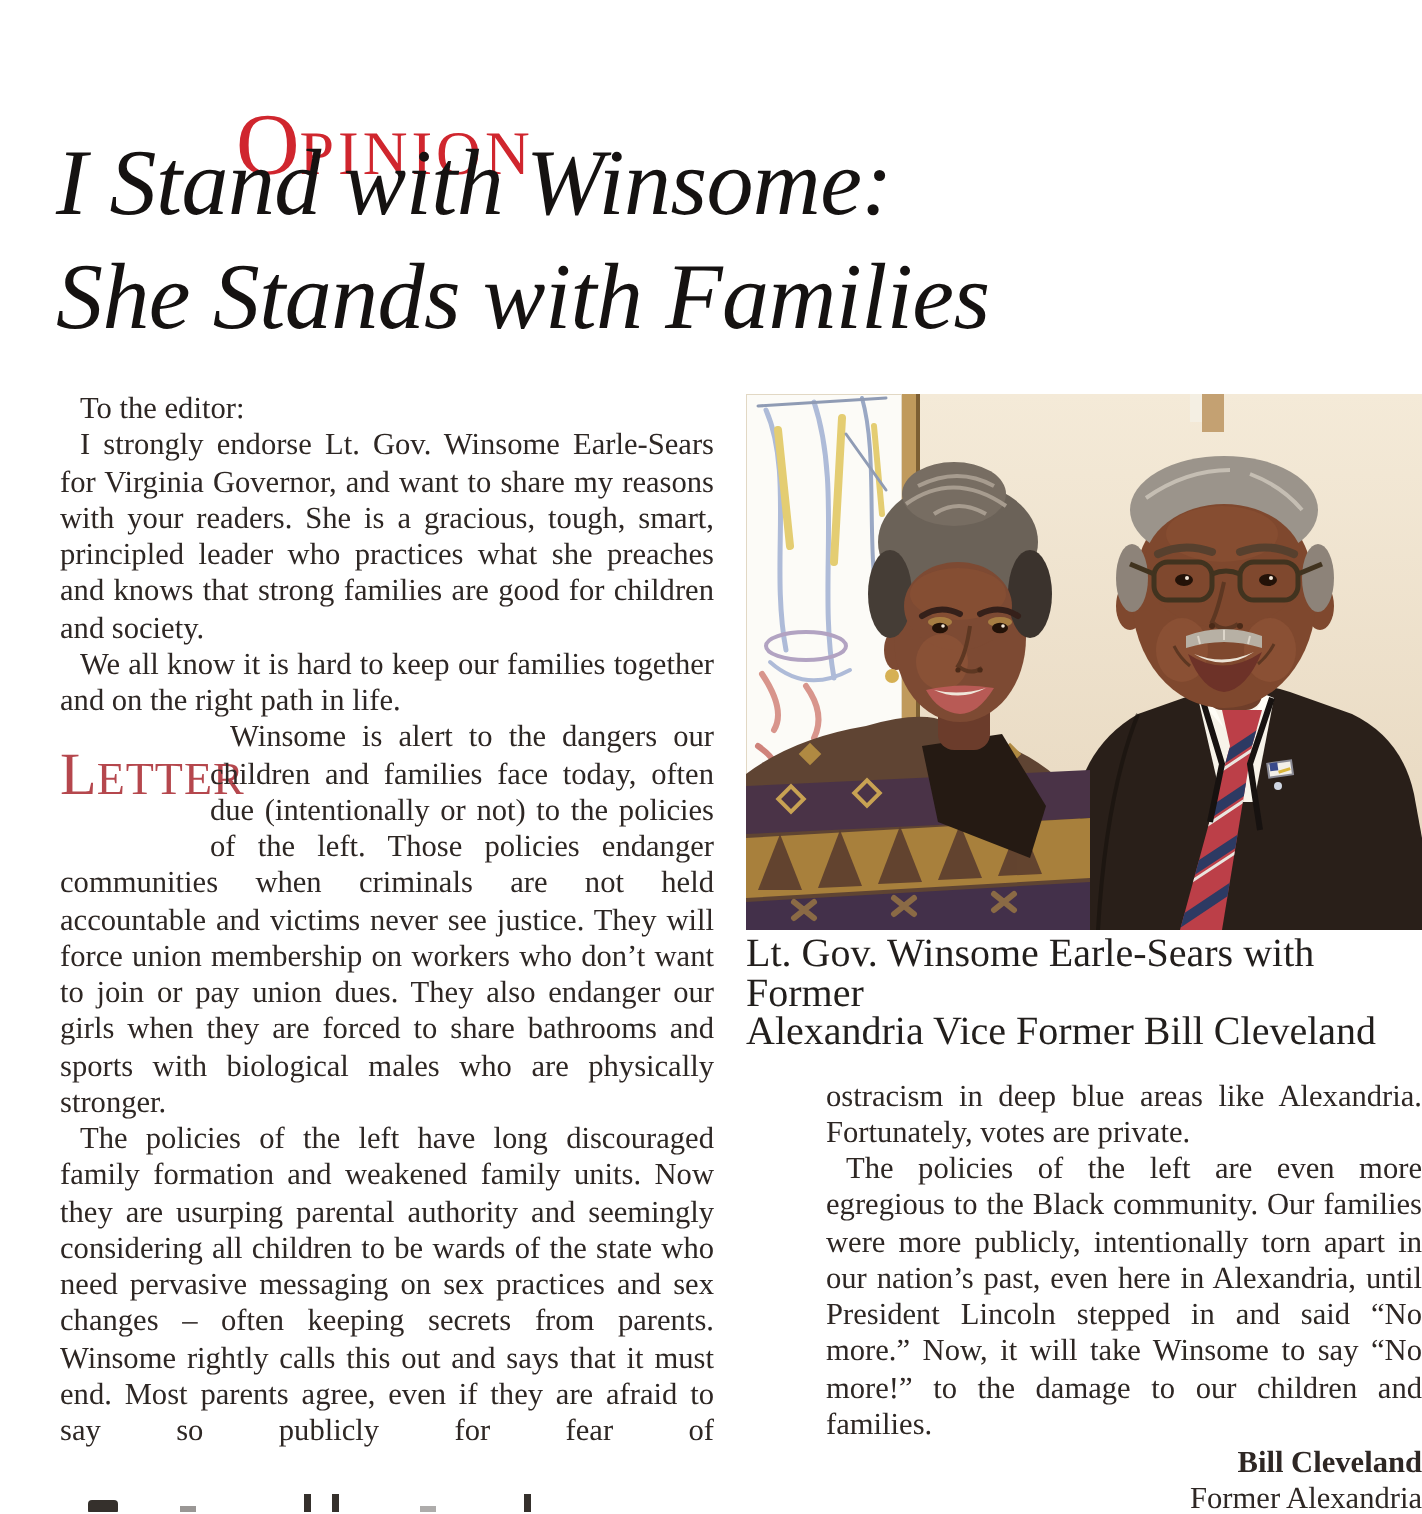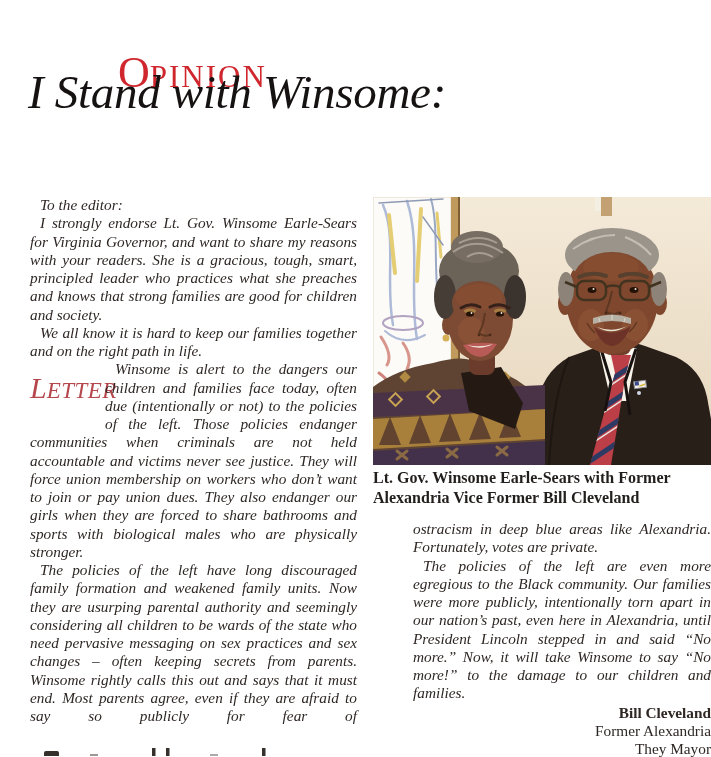--- a/index.html
+++ b/index.html
@@ -16,52 +16,53 @@
   
   .headline{position:absolute;left:28px;top:64px;width:660px;
     font-size:47px;line-height:57px;color:#151211;letter-spacing:-0.3px;font-style:italic;}
 
   
   .col-left{position:absolute;left:30px;top:196px;width:327px;}
   .col-right{position:absolute;left:373px;top:197px;width:338px;}
 
   .body-text p{
     margin:0;text-align:justify;font-size:15.3px;line-height:18.25px;
-    color:#2e2724;hyphens:auto;font-style:italic;-webkit-hyphens:auto;
+    color:#2e2724;hyphens:auto;-webkit-hyphens:auto;
   }
   .indent{text-indent:10px;}
   .cont{text-align-last:justify;}
 
   
   .letter-box{
     float:left;width:75px;height:70px;box-sizing:border-box;padding-top:13px;
     color:#b5474d;white-space:nowrap;text-indent:0;
   }
   .letter-box .cap{font-size:30px;line-height:30px;}
   .letter-box .rest{font-size:23px;letter-spacing:.5px;}
 
   
   .photo{display:block;width:338px;height:268px;}
-  .caption{margin-top:3px;font-weight:bold;font-size:16px;line-height:19.5px;color:#221e1c;}
+  .caption{margin-top:3px;font-weight:normal;font-size:20px;line-height:19.5px;color:#221e1c;}
   .right-text{margin-top:13px;margin-left:40px;}
 
   
   .signature{margin-top:1px;text-align:right;font-size:15.3px;line-height:18.25px;color:#2e2724;}
   .sig-name{font-weight:bold;}
 
   
   .cutoff{position:absolute;left:30px;top:745px;width:300px;height:11px;overflow:hidden;}
 </style>
 </head>
 <body>
 
 <div class="masthead" style="color: rgb(208, 38, 46);"><span class="cap">O</span><span class="rest">PINION</span></div>
 
 <div class="headline">
   <div>I Stand with Winsome:</div>
+  <div>She Stands with Families</div>
 </div>
 
 <div class="col-left body-text" style="color: rgb(46, 39, 36);">
   <p class="indent">To the editor:</p>
   <p class="indent">I strongly endorse Lt. Gov. Winsome Earle-Sears for Virginia Governor, and want to share my reasons with your readers. She is a gracious, tough, smart, principled leader who practices what she preaches and knows that strong families are good for children and society.</p>
   <p class="indent">We all know it is hard to keep our families together and on the right path in life.</p>
   <p class="indent"><span class="letter-box" style="color: rgb(181, 71, 77);"><span class="cap">L</span><span class="rest">ETTER</span></span><span>Winsome is alert to the dangers our children and families face today, often due (intentionally or not) to the policies of the left. Those policies endanger communities when criminals are not held accountable and victims never see justice. They will force union membership on workers who don’t want to join or pay union dues. They also endanger our girls when they are forced to share bathrooms and sports with biological males who are physically stronger.</span></p>
   <p class="indent cont">The policies of the left have long discouraged family formation and weakened family units. Now they are usurping parental authority and seemingly considering all children to be wards of the state who need pervasive messaging on sex practices and sex changes – often keeping secrets from parents. Winsome rightly calls this out and says that it must end. Most parents agree, even if they are afraid to say so publicly for fear of</p>
 </div>
 

